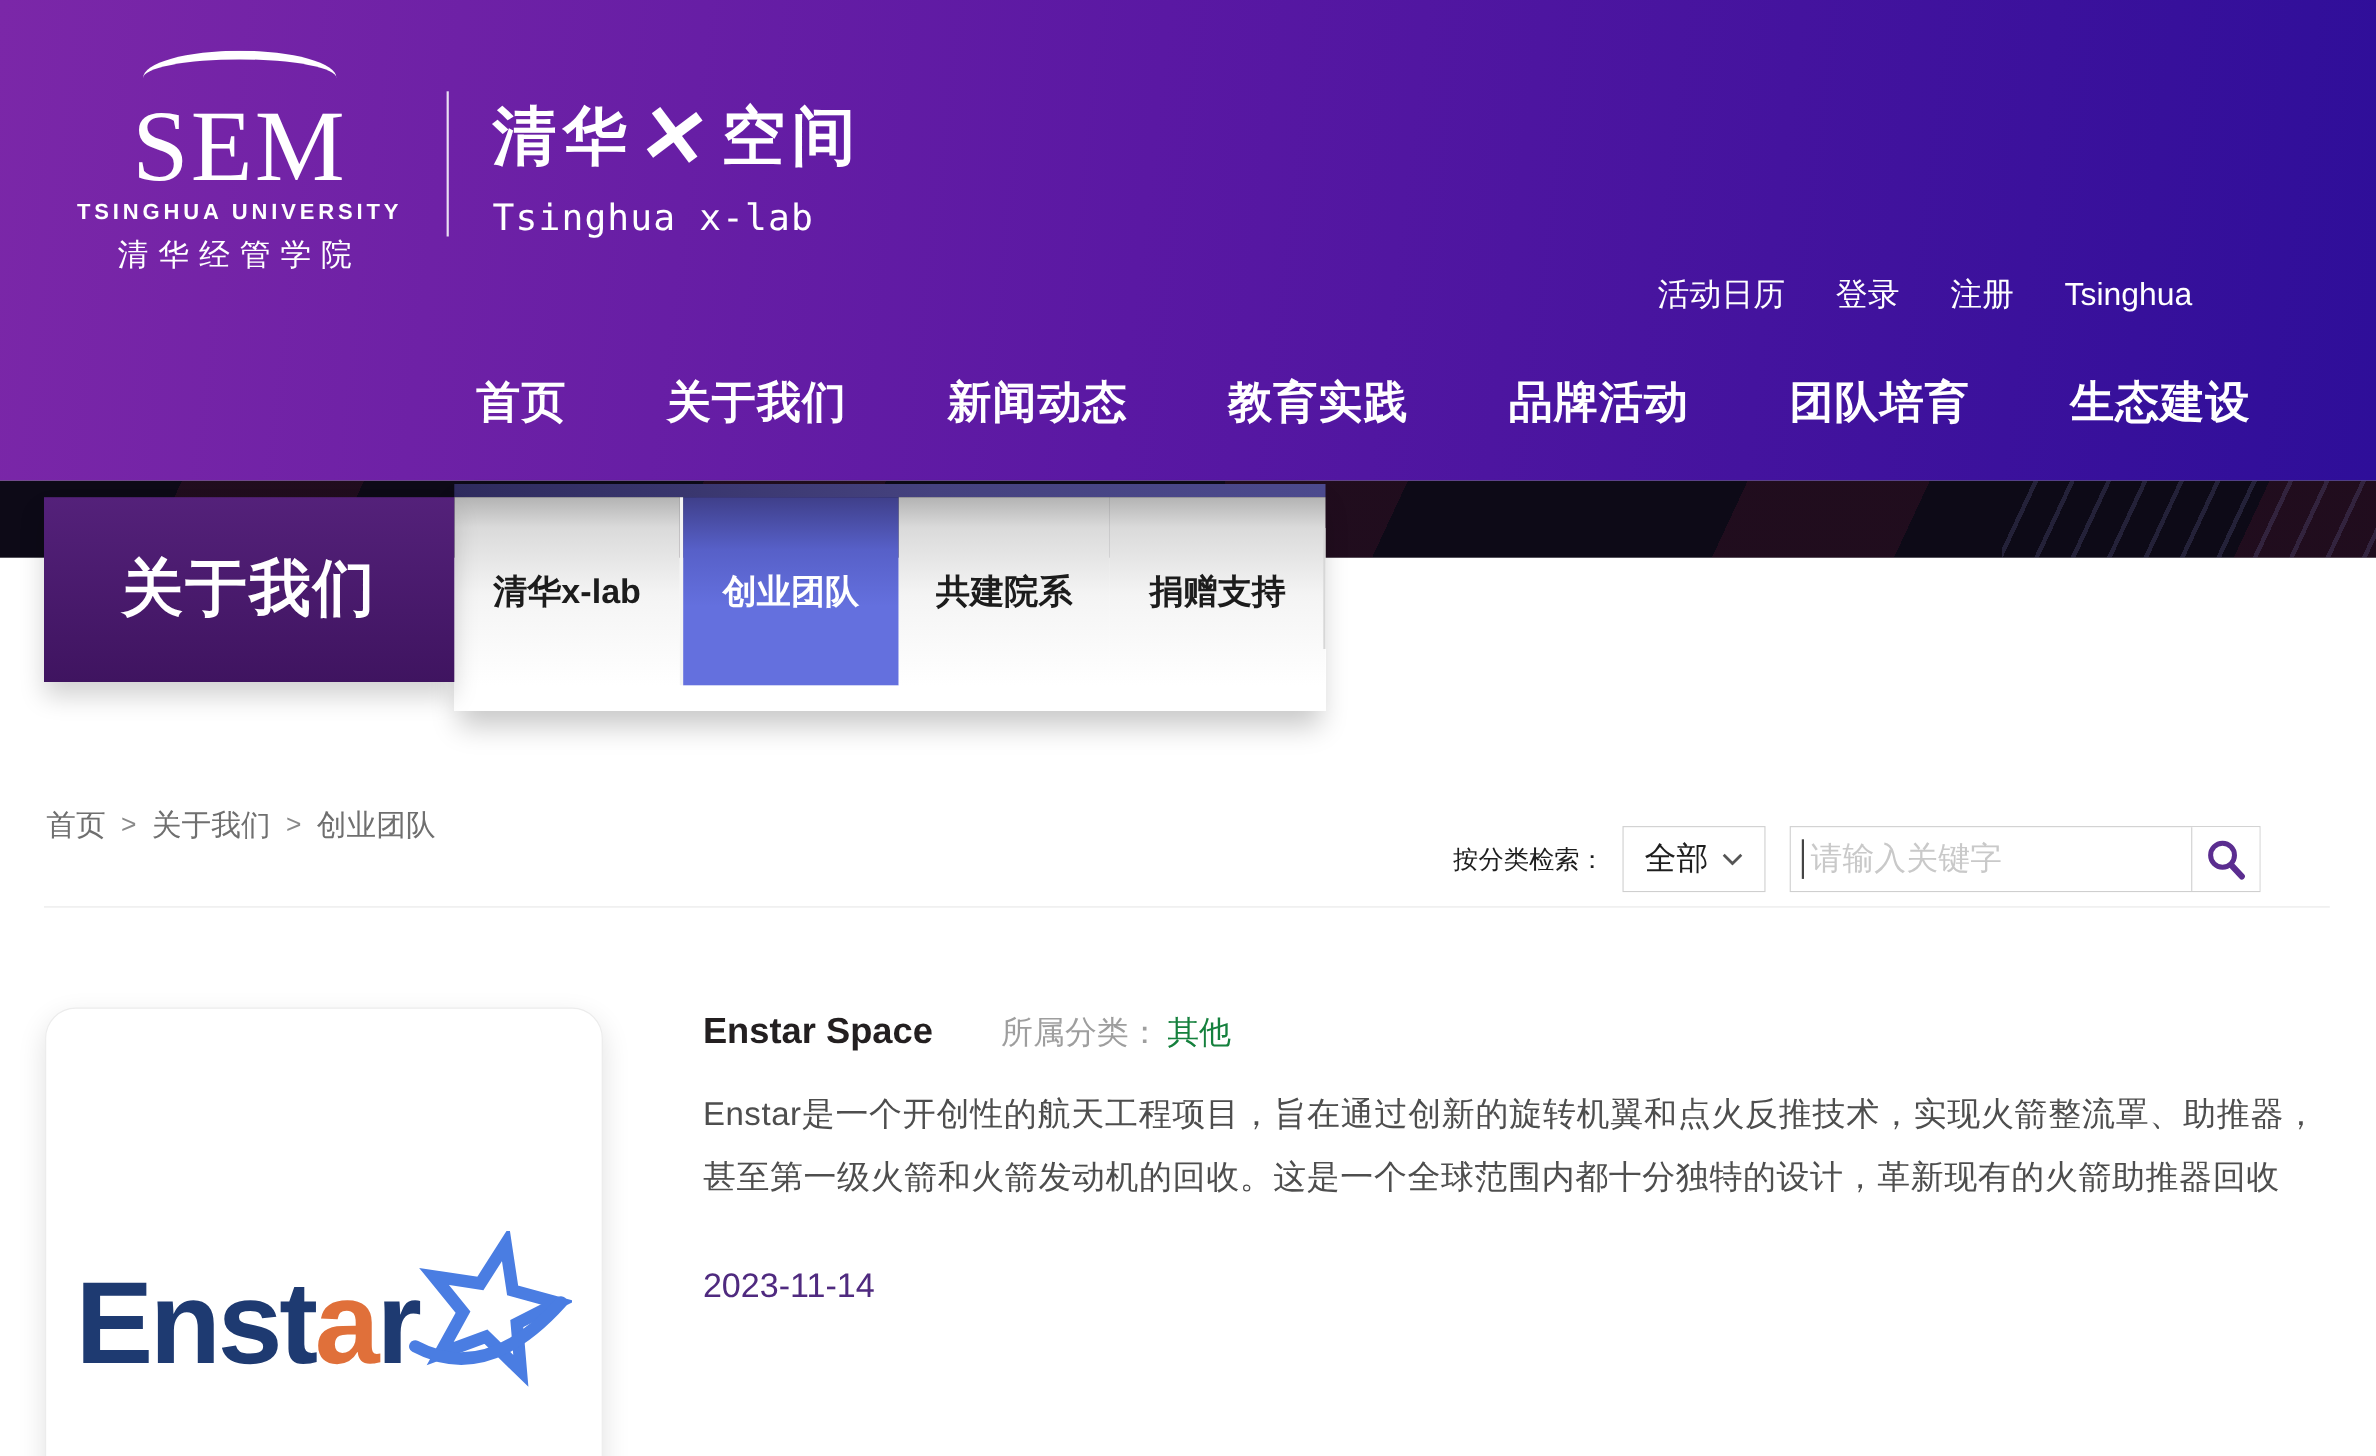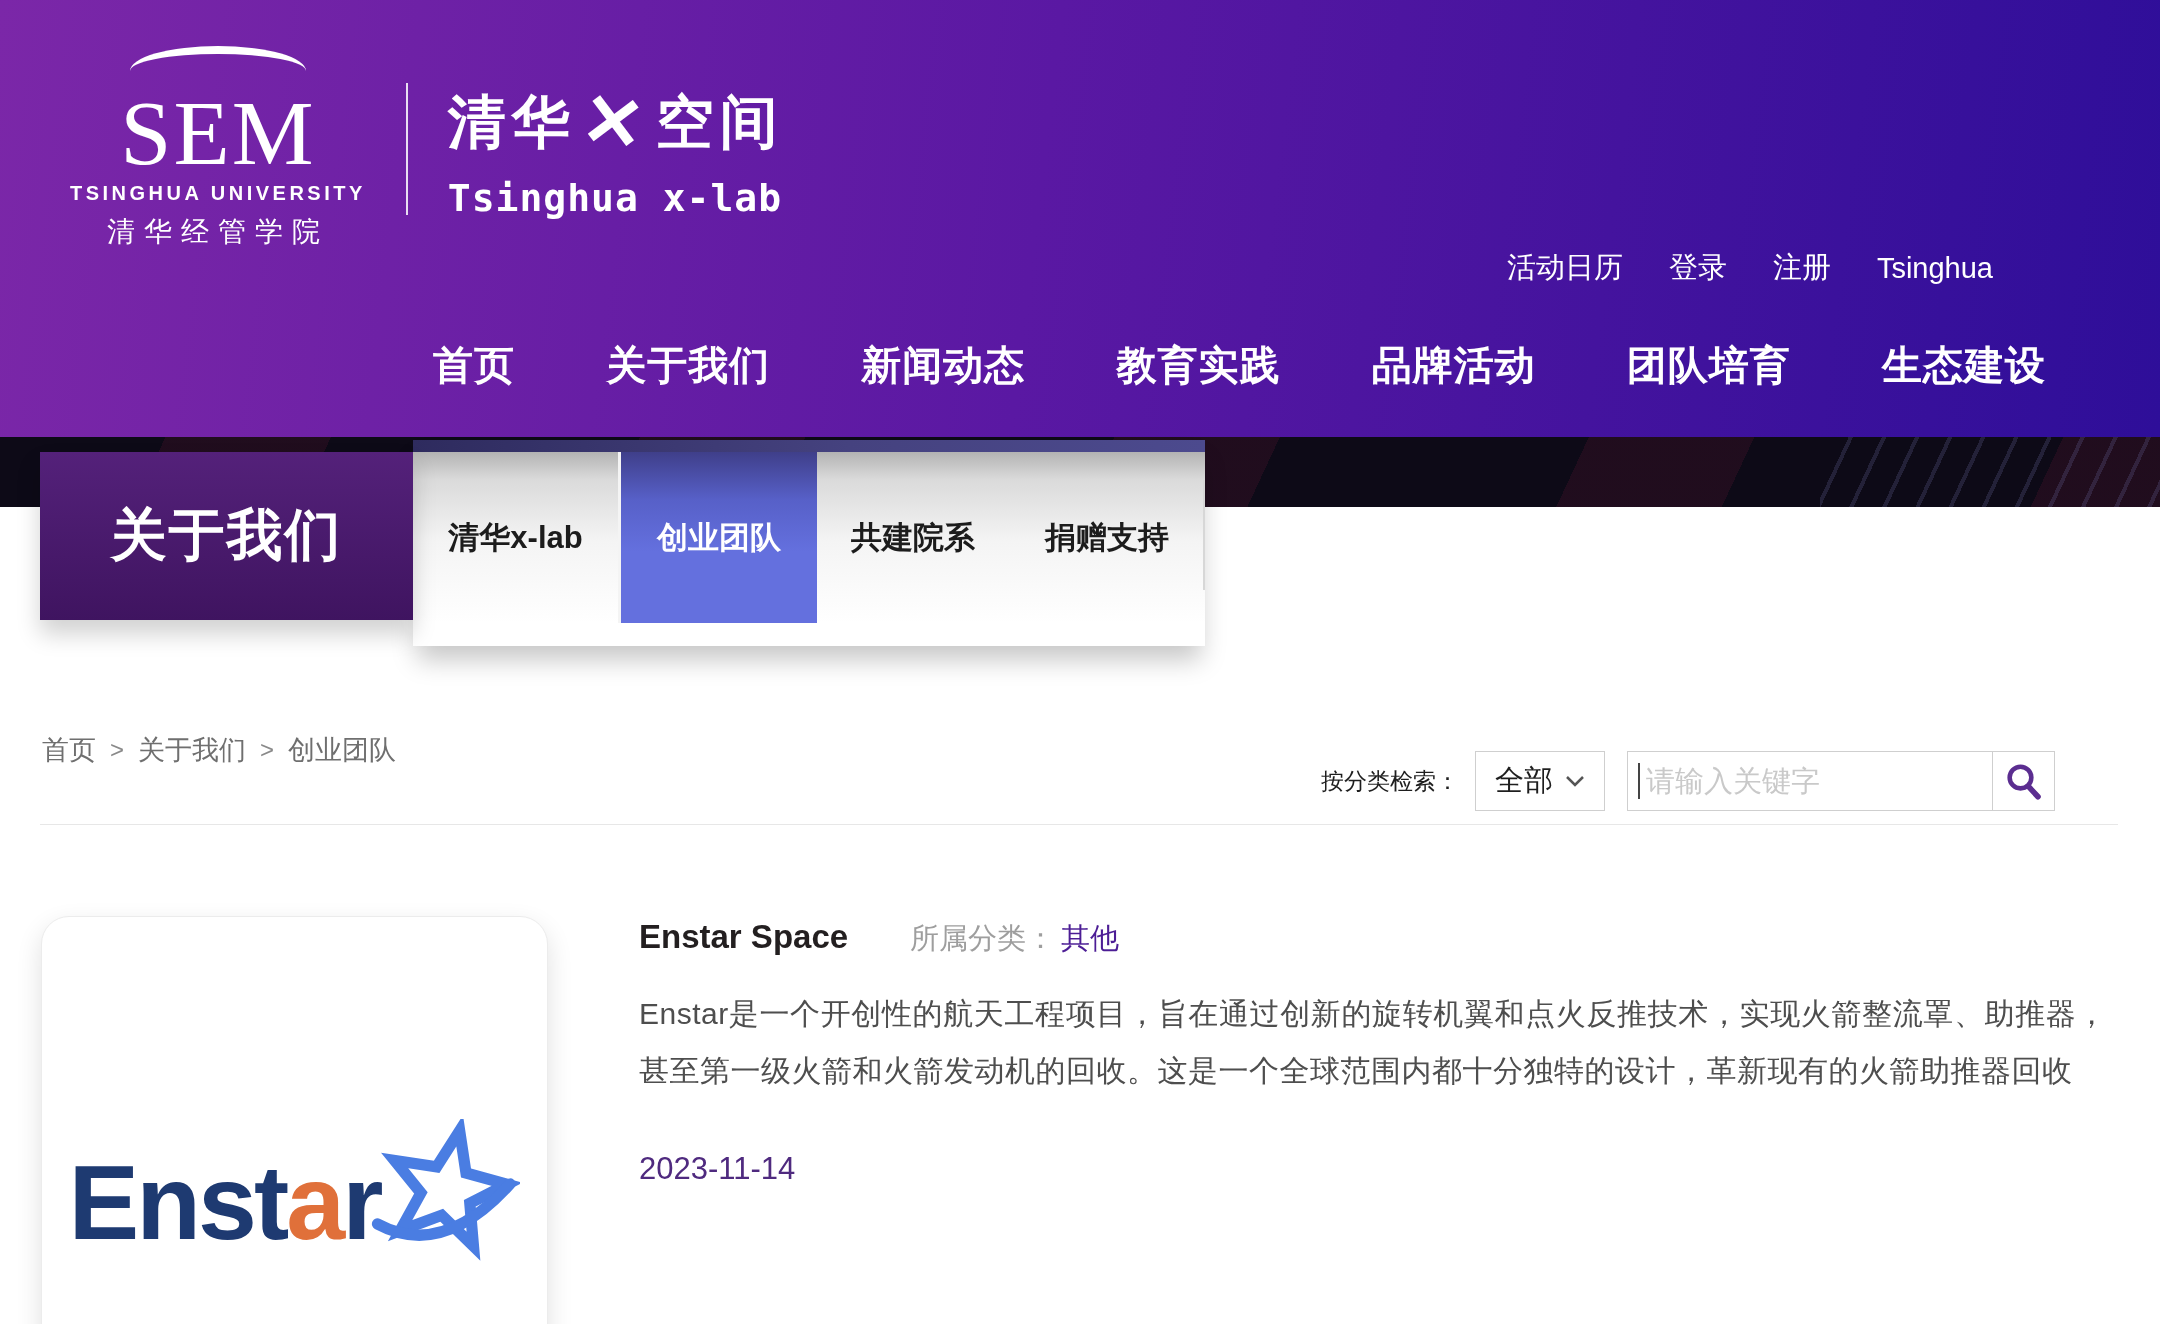--- a/index.html
+++ b/index.html
@@ -13,21 +13,21 @@
   .sem{position:relative;text-align:center;padding-top:44px;}
   .sem-arc{position:absolute;left:50%;top:0;transform:translateX(-50%);width:176px;height:42px;
     border-top:8px solid #fff;border-radius:50%;}
   .sem-acronym{font-family:"Liberation Serif",serif;font-size:92px;line-height:86px;letter-spacing:2px;font-weight:400;}
   .sem-univ{font-size:20px;font-weight:bold;letter-spacing:3.5px;margin-top:6px;}
   .sem-school{font-size:28px;letter-spacing:9px;margin-top:8px;font-weight:500;}
   .logo-divider{width:2px;height:132px;background:rgba(255,255,255,.85);margin:0 40px;}
   .xlab{padding-top:6px;}
   .xlab-cn{display:flex;align-items:center;font-size:58px;font-weight:600;letter-spacing:6px;}
   .xlab-x{font-size:74px;font-weight:bold;margin:0 6px;transform:rotate(8deg);line-height:60px;}
-  .xlab-en{font-family:"DejaVu Sans Mono",monospace;font-size:38px;font-weight:700;letter-spacing:1px;margin-top:14px;}
+  .xlab-en{font-family:"DejaVu Sans Mono",monospace;font-size:33px;font-weight:400;letter-spacing:1px;margin-top:14px;}
 
   .utility{position:absolute;top:248px;right:167px;display:flex;gap:46px;align-items:center;}
   .utility a{color:#fff;font-size:29px;text-decoration:none;}
 
   .main-nav{position:absolute;top:338px;left:433px;width:1613px;display:flex;justify-content:space-between;}
   .main-nav a{color:#fff;font-size:40px;font-weight:bold;text-decoration:none;letter-spacing:1px;}
 
   
   .dark-band{position:absolute;left:0;top:437px;width:2160px;height:70px;background:var(--dark-band);overflow:hidden;}
   .dark-band .streaks{position:absolute;inset:0;
@@ -80,21 +80,21 @@
     border-radius:28px;box-shadow:0 10px 26px rgba(0,0,0,.12);display:flex;align-items:center;justify-content:center;}
   .enstar{white-space:nowrap;font-size:106px;font-weight:800;letter-spacing:-3px;line-height:1;margin-top:-6px;}
   .enstar .navy{color:var(--logo-navy);}
   .enstar .orange{color:var(--logo-orange);}
   .enstar svg{vertical-align:-30px;margin-left:-10px;}
 
   .item-info{position:absolute;left:639px;top:918px;width:1468px;}
   .title-row{display:flex;align-items:baseline;}
   .item-title{font-size:33px;font-weight:bold;color:#231f20;letter-spacing:0;}
   .item-cat{margin-left:62px;font-size:29px;color:#9e9e9e;}
-  .item-cat .val{margin-left:6px;color:#4c1d95;}
+  .item-cat .val{margin-left:6px;color:#15803d;}
   .item-desc{margin-top:26px;font-size:30px;line-height:57px;color:#4e4e4e;letter-spacing:.5px;text-align:justify;}
   .item-date{margin-top:52px;font-size:31px;color:var(--date-color);}
 </style>
 </head>
 <body>
 
 <div class="screen">
 
   <div class="header">
 

